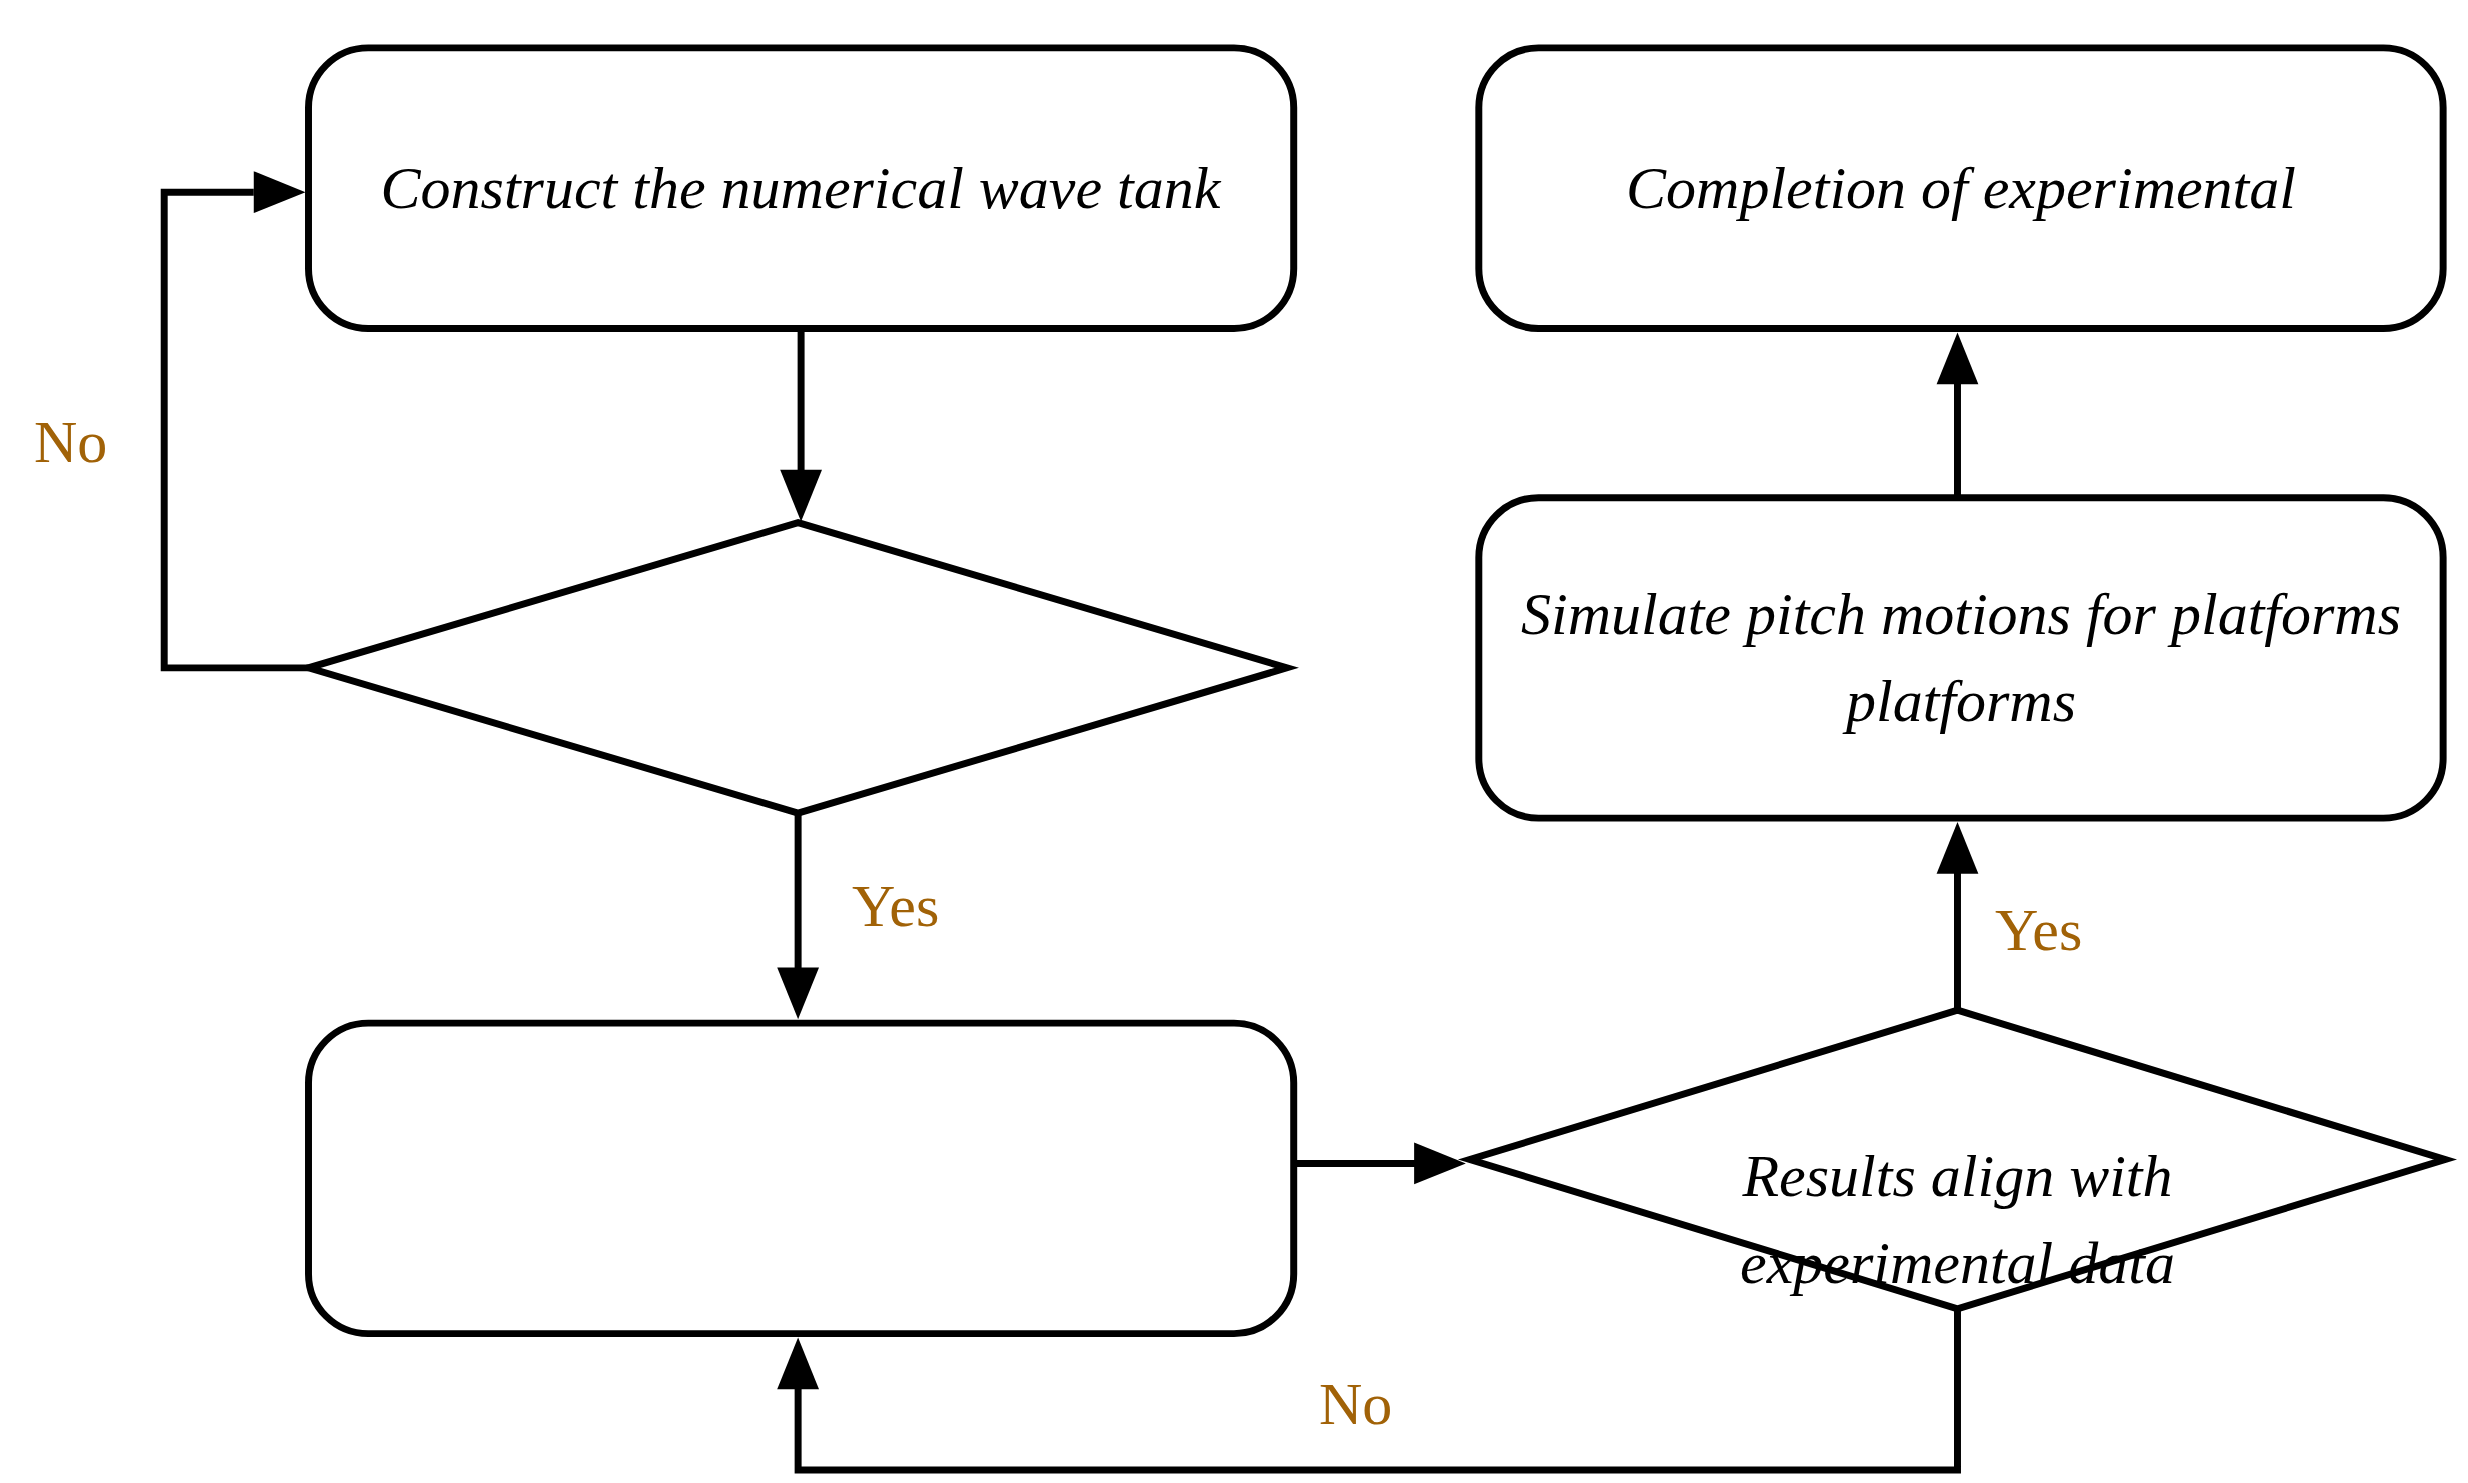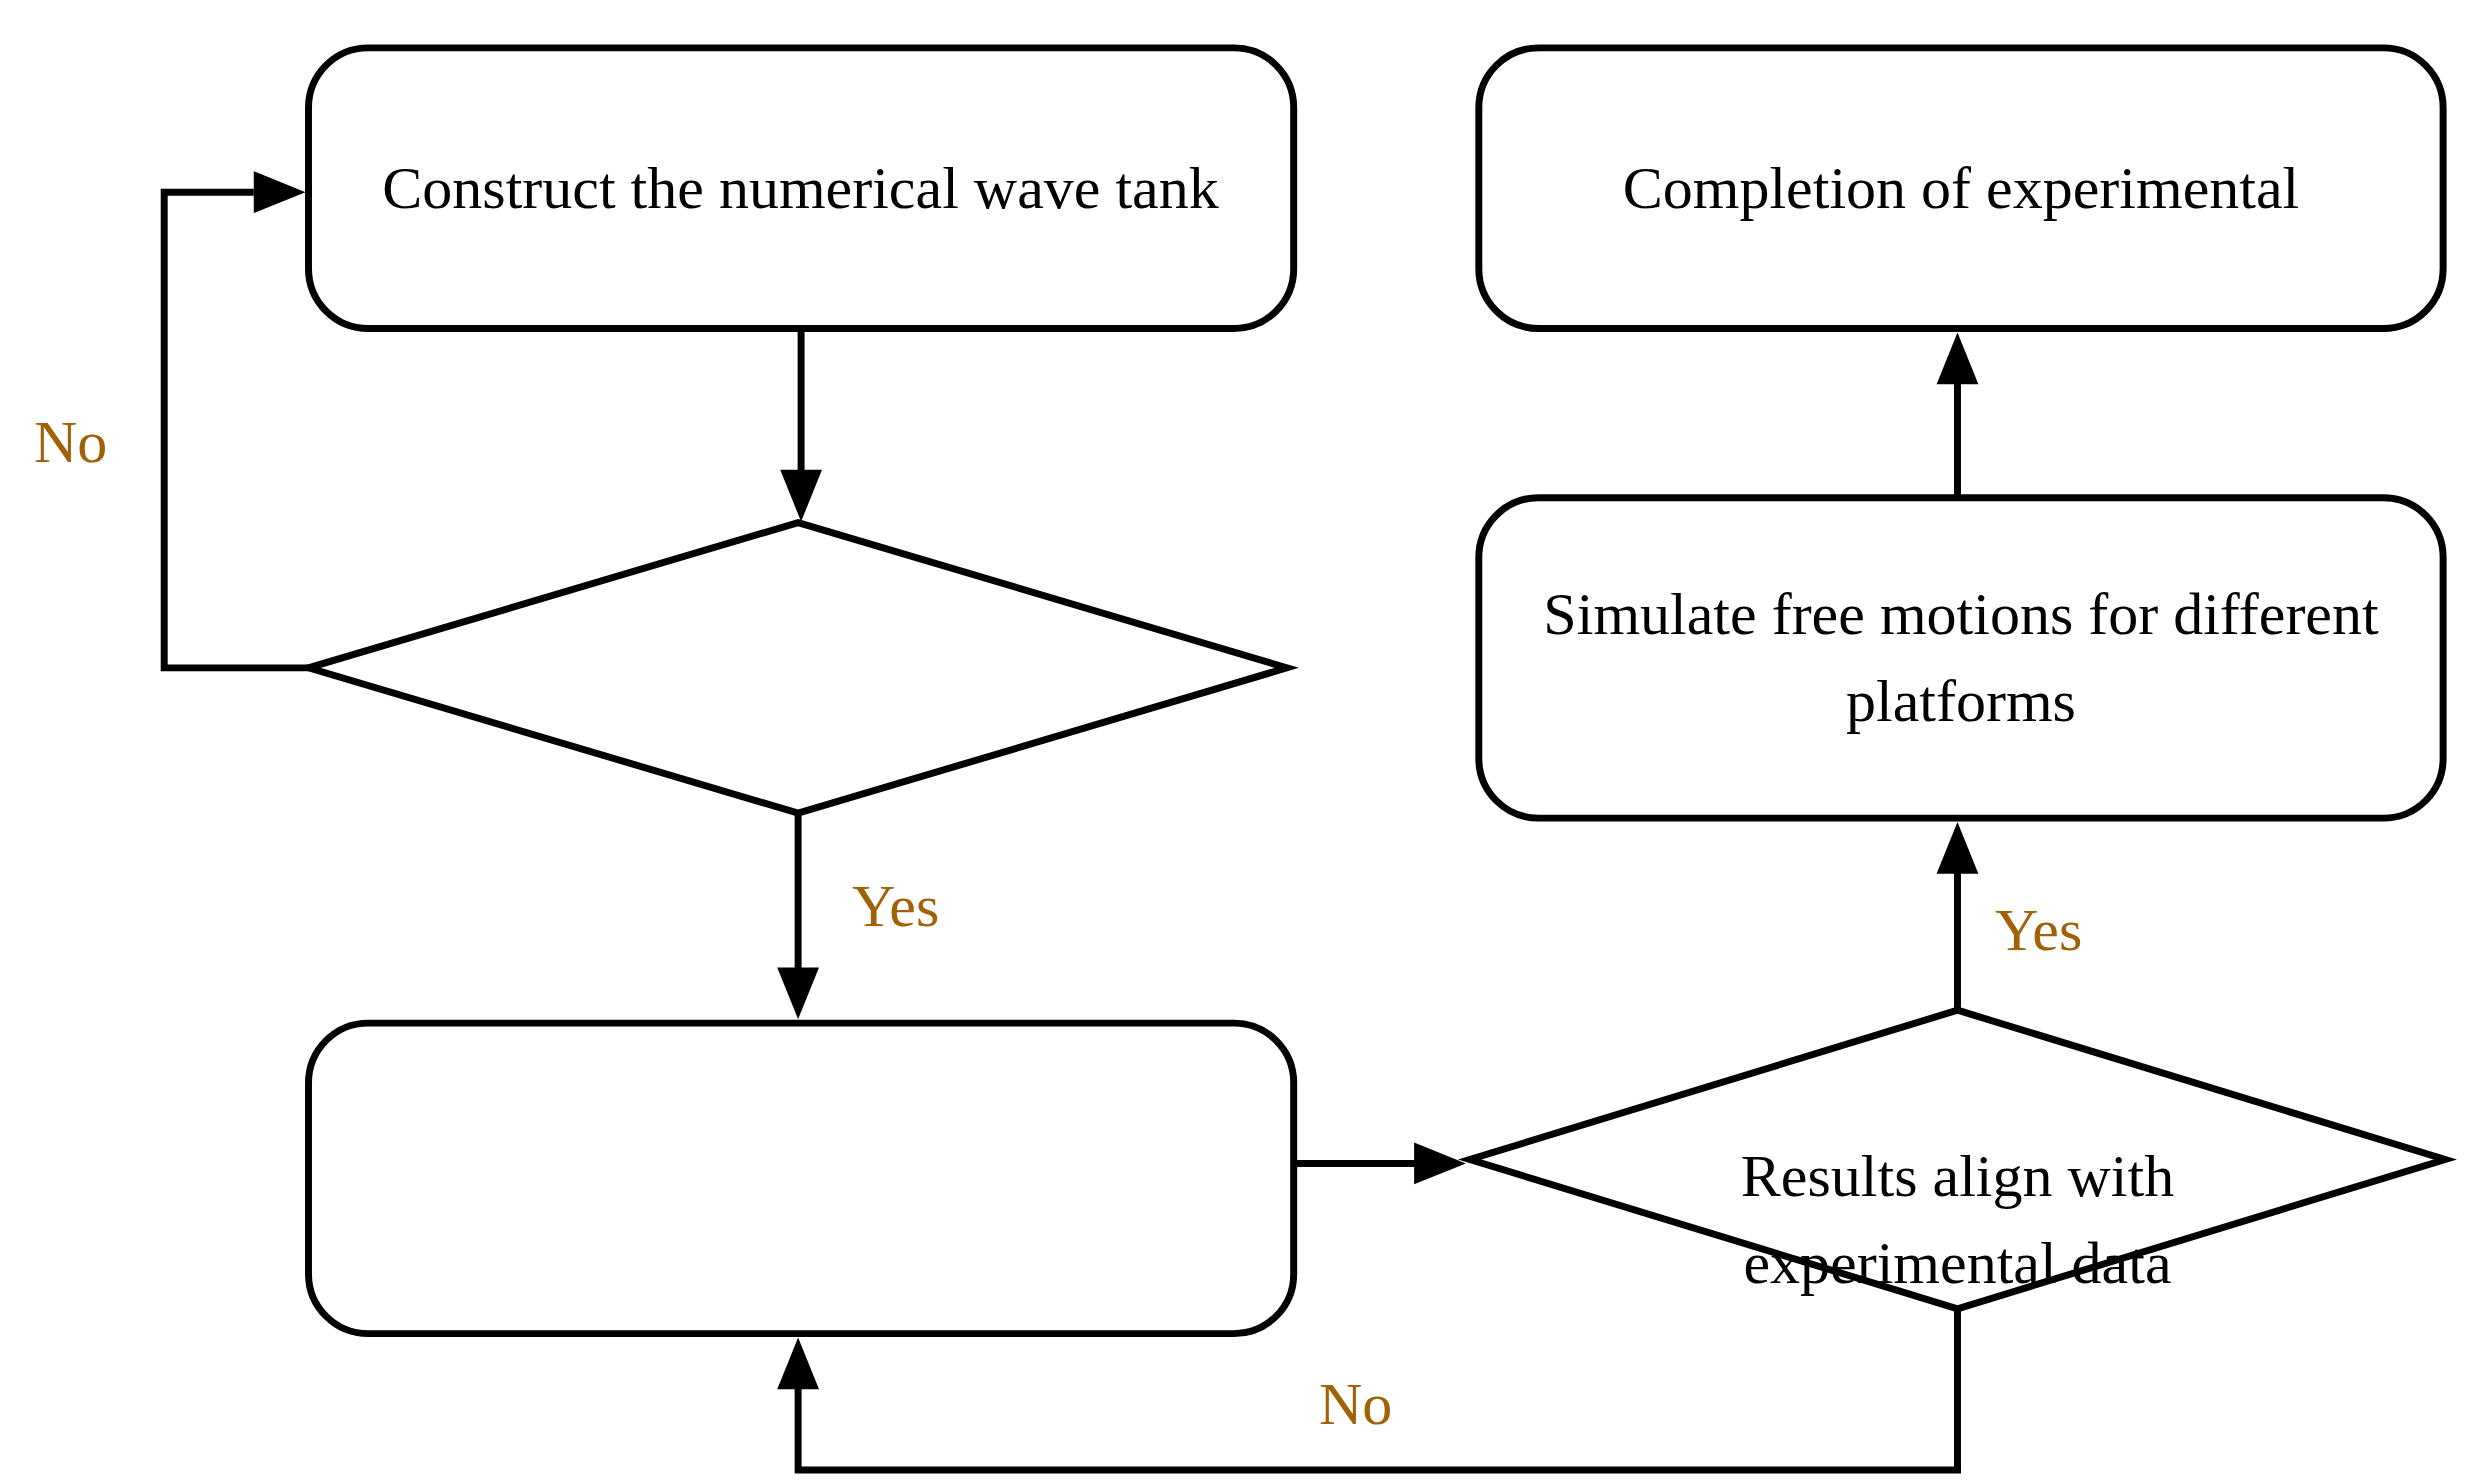--- a/index.html
+++ b/index.html
@@ -19,20 +19,21 @@
     display: flex;
     align-items: center;
     justify-content: center;
     text-align: center;
     font-family: "Liberation Serif", "DejaVu Serif", serif;
     font-size: 60px;
     line-height: 1.45;
     color: #000000;
     white-space: pre-line;
     pointer-events: none;
+    font-style: italic;
   }
   .edge-label {
     position: absolute;
     font-family: "Liberation Serif", "DejaVu Serif", serif;
     font-size: 60px;
     line-height: 1.2;
     color: #a16207;
     white-space: nowrap;
   }
 </style>
@@ -70,21 +71,21 @@
     <rect class="shape" x="310" y="1028" width="990" height="312" rx="60"></rect>
     <polygon class="shape" points="802,525 1293,671 802,817 310,671"></polygon>
     <polygon class="shape" points="1967,1015 2457,1165 1967,1315 1477,1165"></polygon>
   </svg>
 
   <div class="node-label" style="left:308px; top:48px; width:985px; height:281px;">Construct the numerical wave tank</div>
 
   <div class="node-label" style="left:1479px; top:48px; width:964px; height:281px;">Completion of experimental</div>
 
 
-  <div class="node-label" style="left:1479px; top:498px; width:964px; height:320px;">Simulate free motions for different
+  <div class="node-label" style="left:1479px; top:498px; width:964px; height:320px;">Simulate pitch motions for platforms
 platforms</div>
 
 
   <div class="node-label" style="left:1470px; top:1070px; width:975px; height:299px;">Results align with
 experimental data</div>
 
   <div class="edge-label" style="left:34px; top:406px;">No</div>
 
   <div class="edge-label" style="left:852px; top:870px;">Yes</div>
 

